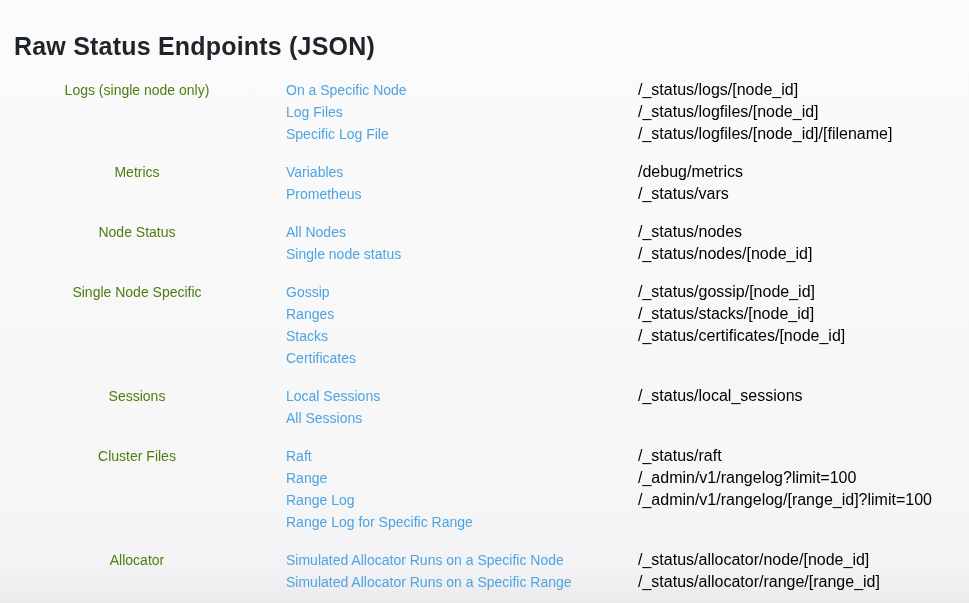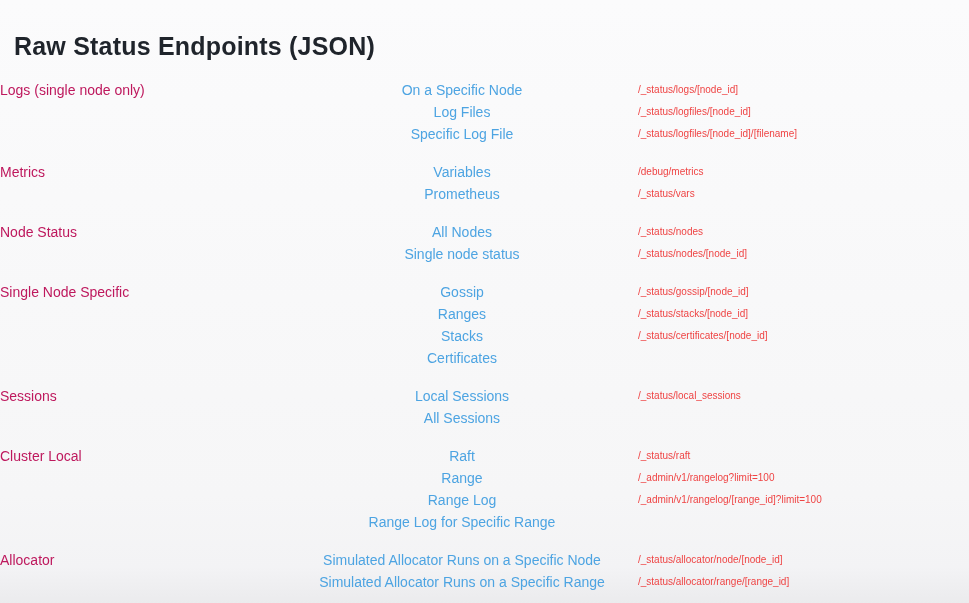--- a/index.html
+++ b/index.html
@@ -20,47 +20,46 @@
   }
   .groups { margin-top: 18px; }
   .group {
     display: flex;
     align-items: flex-start;
     margin-bottom: 16px;
   }
   .col-label {
     width: 274px;
     flex: 0 0 274px;
-    text-align: left;
+    text-align: center;
     font-size: 14px;
     line-height: 22px;
-    color: #be185d;
+    color: #4d7c0f;
     font-weight: 500;
   }
   .col-links {
     width: 352px;
     flex: 0 0 352px;
     margin-left: 12px;
-    text-align: center;
   }
   .col-paths { flex: 1 1 auto; }
   .endpoint-link {
     display: block;
     font-size: 14px;
     line-height: 22px;
     color: #4da4e2;
     text-decoration: none;
     cursor: pointer;
     white-space: nowrap;
   }
   .endpoint-path {
     display: block;
-    font-size: 10px;
+    font-size: 16px;
     line-height: 22px;
-    color: #ef4444;
+    color: #000000;
     white-space: nowrap;
   }
 </style>
 </head>
 <body>
 
 <h2 class="page-title">Raw Status Endpoints (JSON)</h2>
 
 <div class="groups">
 
@@ -122,21 +121,21 @@
     <div class="col-links">
       <a class="endpoint-link">Local Sessions</a>
       <a class="endpoint-link">All Sessions</a>
     </div>
     <div class="col-paths">
       <span class="endpoint-path">/_status/local_sessions</span>
     </div>
   </section>
 
   <section class="group">
-    <div class="col-label">Cluster Local</div>
+    <div class="col-label">Cluster Files</div>
     <div class="col-links">
       <a class="endpoint-link">Raft</a>
       <a class="endpoint-link">Range</a>
       <a class="endpoint-link">Range Log</a>
       <a class="endpoint-link">Range Log for Specific Range</a>
     </div>
     <div class="col-paths">
       <span class="endpoint-path">/_status/raft</span>
       <span class="endpoint-path">/_admin/v1/rangelog?limit=100</span>
       <span class="endpoint-path">/_admin/v1/rangelog/[range_id]?limit=100</span>

